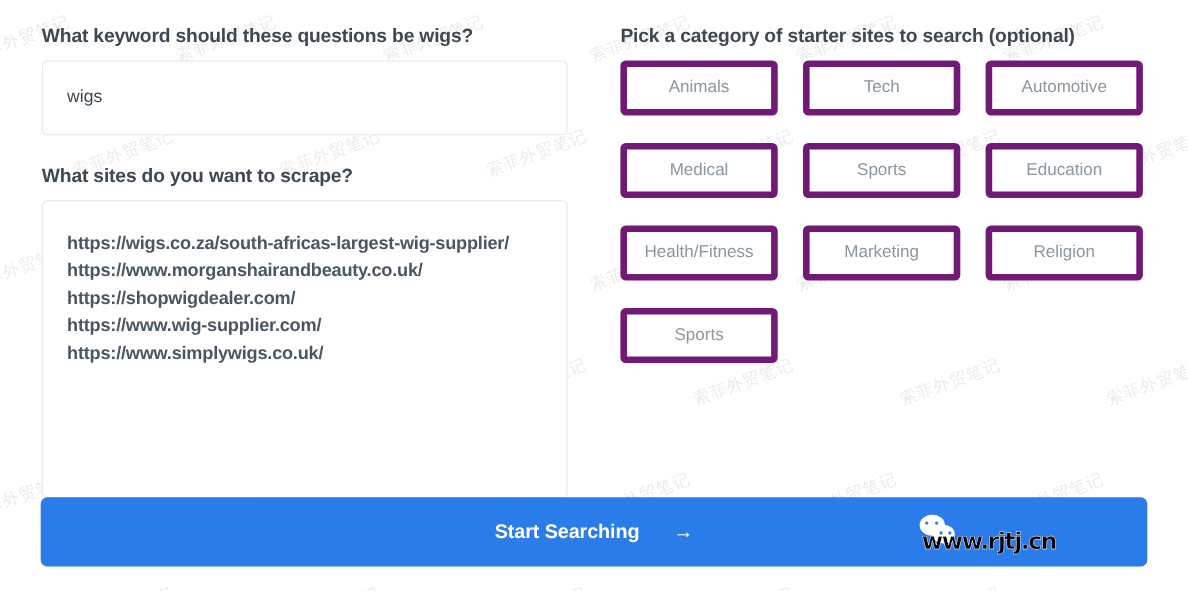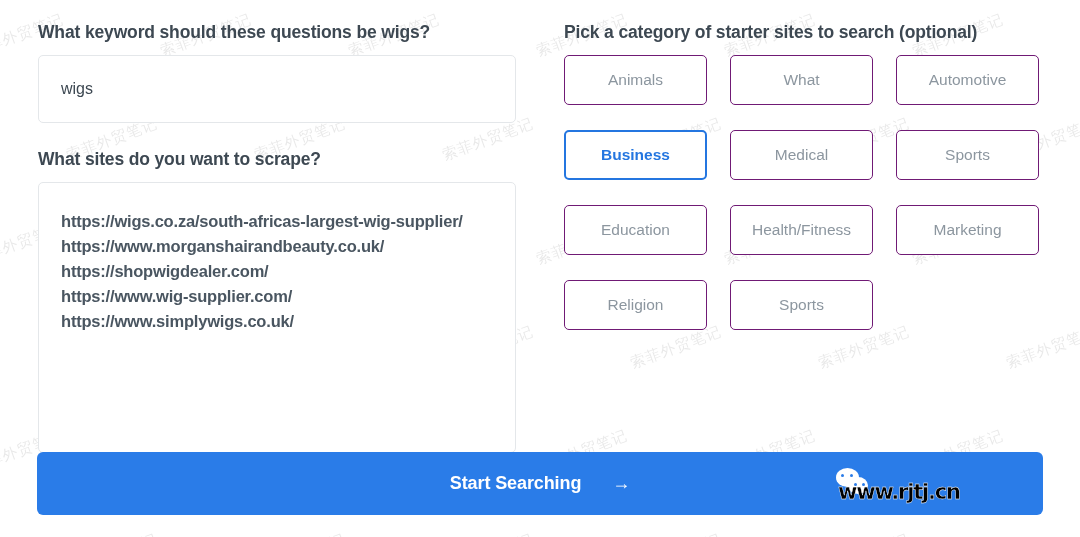--- a/index.html
+++ b/index.html
@@ -102,21 +102,21 @@
     grid-template-columns: repeat(3, 143px);
     grid-auto-rows: 50px;
     column-gap: 23px;
     row-gap: 25px;
     margin-top: 2px;
   }
   .cat-btn {
     display: flex;
     align-items: center;
     justify-content: center;
-    border: 1px solid #701a75;
+    border: 6px solid #701a75;
     border-radius: 5px;
     background: #ffffff;
     font-family: "Liberation Sans", sans-serif;
     font-size: 15.5px;
     color: #8c969f;
     cursor: pointer;
     user-select: none;
     padding: 0;
   }
   .cat-btn.selected {
@@ -261,23 +261,22 @@
       <div class="url-line">https://www.wig-supplier.com/</div>
       <div class="url-line">https://www.simplywigs.co.uk/</div>
     </div>
   </div>
 
   <div class="col-right">
     <div class="field-label">Pick a category of starter sites to search (optional)</div>
 
     <div class="cat-grid" id="cat-grid">
         <button class="cat-btn">Animals</button>
-        <button class="cat-btn">What</button>
+        <button class="cat-btn">Tech</button>
         <button class="cat-btn">Automotive</button>
-        <button class="cat-btn selected">Business</button>
         <button class="cat-btn">Medical</button>
         <button class="cat-btn">Sports</button>
         <button class="cat-btn">Education</button>
         <button class="cat-btn">Health/Fitness</button>
         <button class="cat-btn">Marketing</button>
         <button class="cat-btn">Religion</button>
         <button class="cat-btn">Sports</button>
       </div>
   </div>
 

